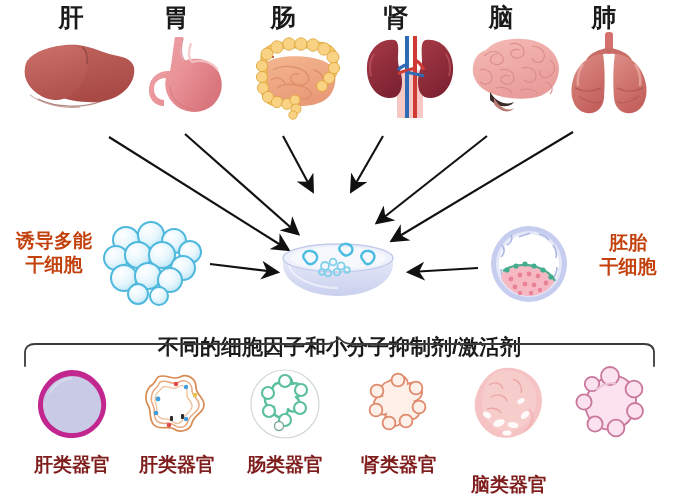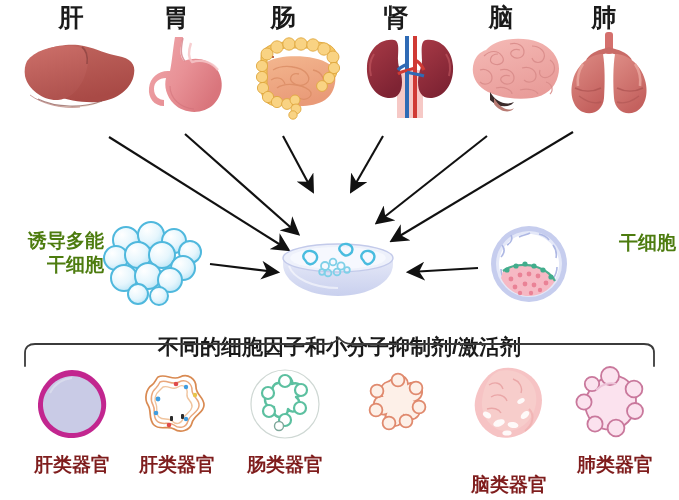--- a/index.html
+++ b/index.html
@@ -13,22 +13,22 @@
   #stage{position:absolute;left:0;top:0;width:679px;height:500px;}
   .abs{position:absolute;}
 
   
   .organ-label{
     font-size:25px;font-weight:700;color:#1a1a1a;
     text-align:center;line-height:1;
     letter-spacing:0px;
   }
   .stem-label{
-    font-size:19px;font-weight:700;color:#4d7c0f;
-    text-align:right;line-height:1.25;
+    font-size:19px;font-weight:700;color:#c2410c;
+    text-align:center;line-height:1.25;
   }
   .factor-label{
     font-size:21px;font-weight:700;color:#1a1a1a;
     text-align:center;width:679px;left:0;margin-top:23px;
   }
   .organoid-label{
     font-size:19px;font-weight:700;color:#7f1d1d;
     text-align:center;line-height:1;
   }
   svg{display:block;overflow:visible;}
@@ -230,20 +230,21 @@
       </g>
     </svg>
   </div>
 
   <div class="abs stem-label" style="left:4px;top:229px;width:100px;">
     <div>诱导多能</div>
     <div>干细胞</div>
   </div>
 
   <div class="abs stem-label" style="left:580px;top:231px;width:96px;">
+    <div>胚胎</div>
     <div>干细胞</div>
   </div>
 
   <div class="abs" style="left:104px;top:222px;">
     <svg width="96" height="82" viewBox="0 0 96 82">
       <defs>
         <radialGradient id="cellg" cx="0.35" cy="0.3" r="0.75">
           <stop offset="0%" stop-color="#ffffff"></stop>
           <stop offset="60%" stop-color="#e6f6fd"></stop>
           <stop offset="100%" stop-color="#bde6f6"></stop>
@@ -478,16 +479,16 @@
         <circle cx="12" cy="36" r="7.6"></circle>
         <circle cx="20" cy="18" r="7.2"></circle>
       </g>
       <path d="M24 24 C30 18 38 16 44 18" stroke="#ecc3d8" stroke-width="2" fill="none"></path>
     </svg>
   </div>
 
   <div class="abs organoid-label" style="left:13px;top:455px;width:118px;">肝类器官</div>
   <div class="abs organoid-label" style="left:118px;top:455px;width:118px;">肝类器官</div>
   <div class="abs organoid-label" style="left:226px;top:455px;width:118px;">肠类器官</div>
+  <div class="abs organoid-label" style="left:340px;top:455px;width:118px;">肾类器官</div>
   <div class="abs organoid-label" style="left:450px;top:455px;width:118px;margin-top:20px;">脑类器官</div>
-  <div class="abs organoid-label" style="left:556px;top:455px;width:118px;">肺类器官</div>
 
 </div>
 
 </body></html>

